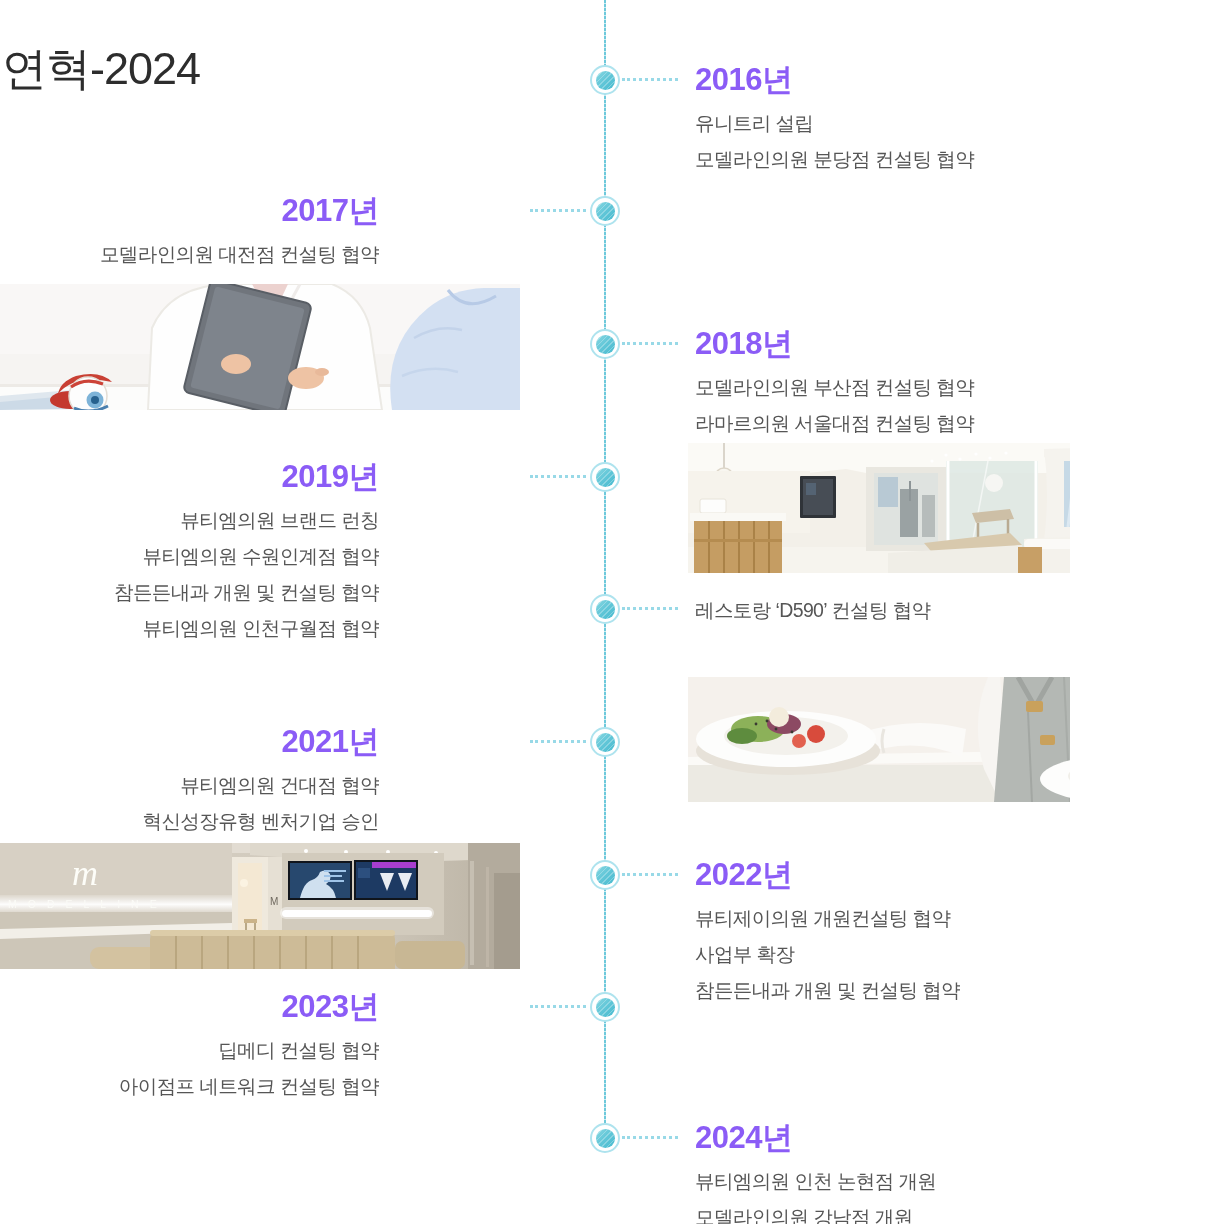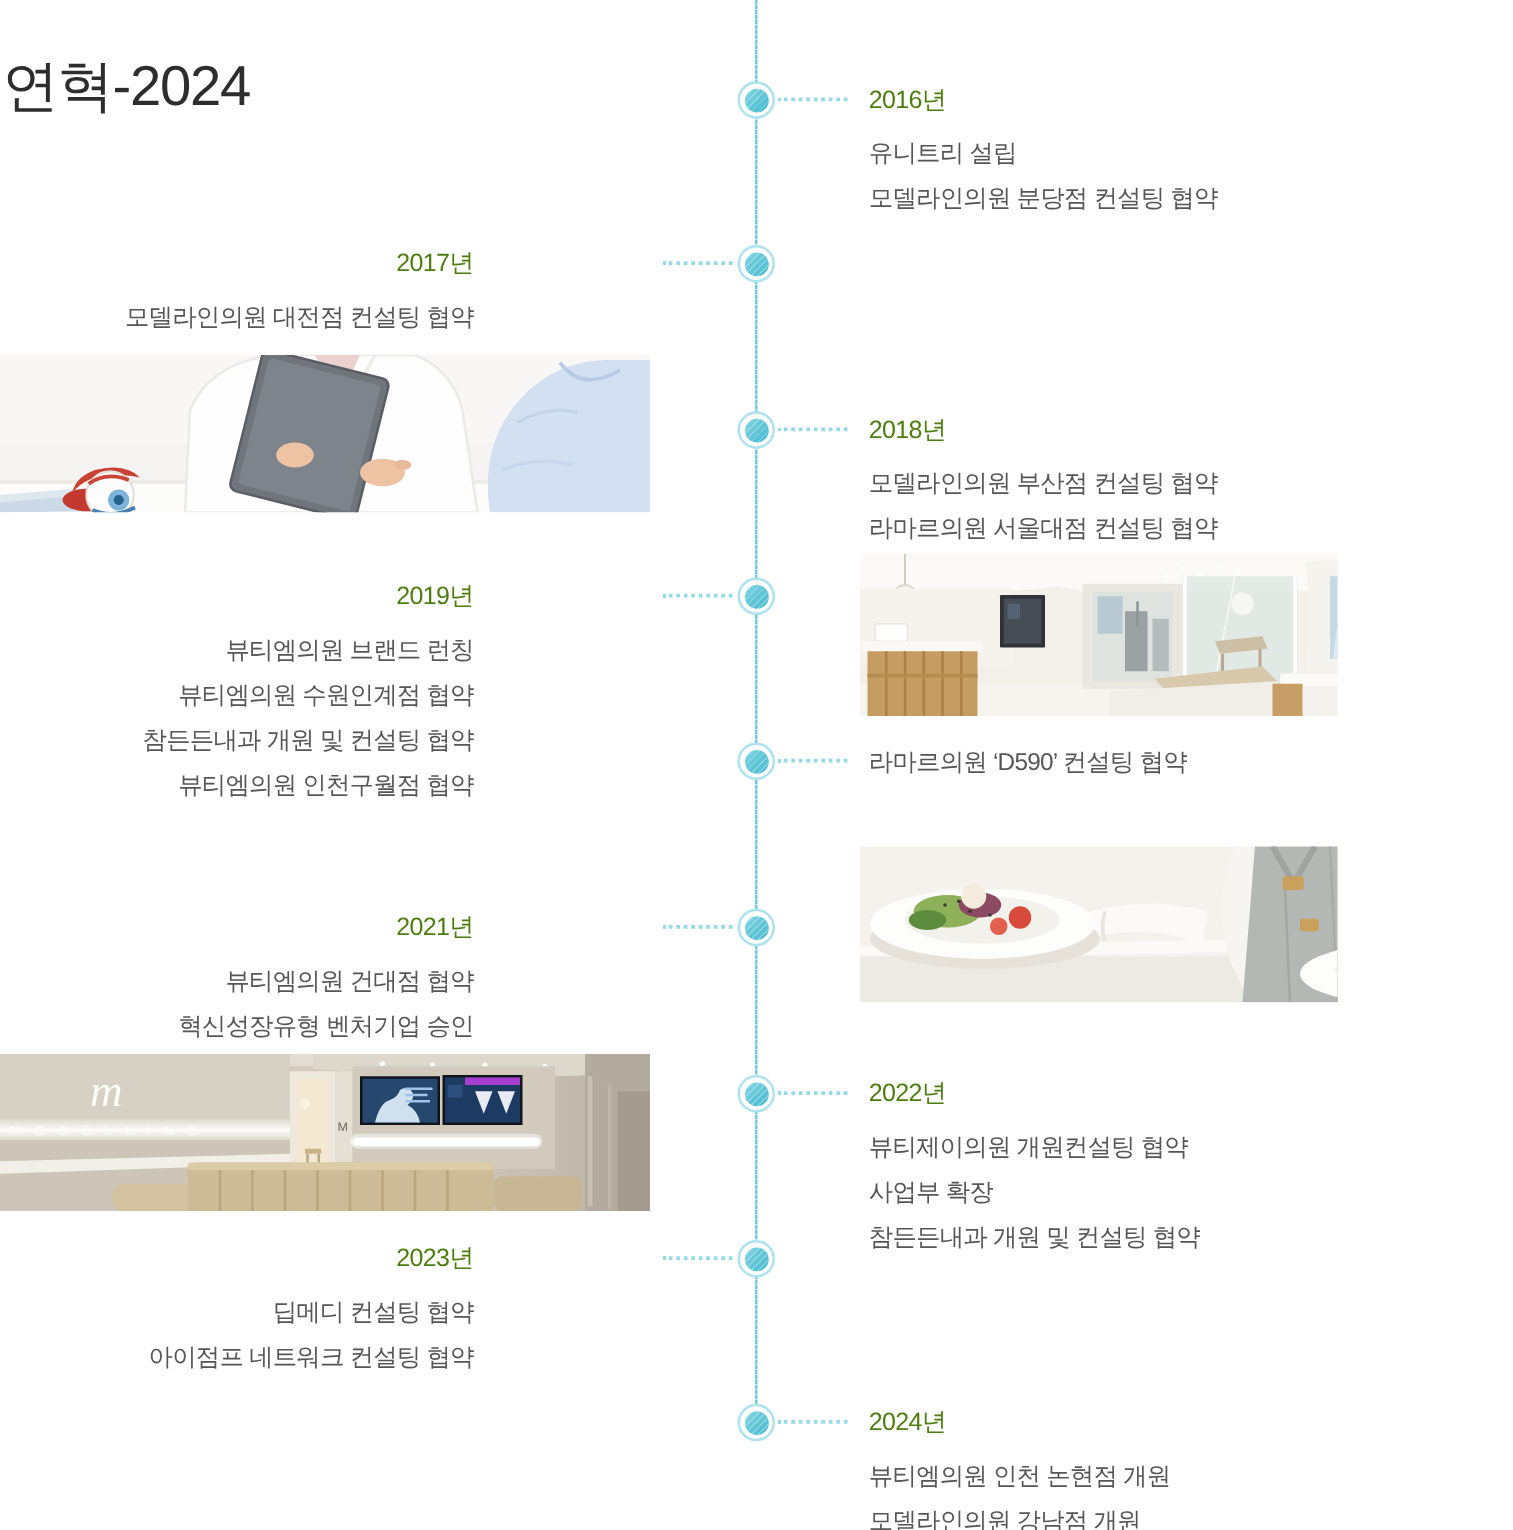--- a/index.html
+++ b/index.html
@@ -29,21 +29,21 @@
     content:"";position:absolute;inset:0;border-radius:50%;
     background:repeating-linear-gradient(135deg,rgba(255,255,255,0.28) 0 1px,transparent 1px 4px);
   }
   
   .connector{position:absolute;height:0;width:56px;border-top:3px dotted #98d9e7;}
   
   .entry{position:absolute;width:515px;}
   .entry.right-side{text-align:left;}
   .entry.left-side{text-align:right;}
   .entry .year{
-    font-size:20px;font-weight:400;color:#4d7c0f;line-height:42px;letter-spacing:-0.5px;
+    font-size:31px;font-weight:700;color:#8b5cf6;line-height:42px;letter-spacing:-0.5px;
   }
   .entry .items{margin-top:4px;}
   .entry .item{
     font-size:19.5px;color:#565656;line-height:36px;letter-spacing:-0.6px;
   }
   
   .photo{position:absolute;overflow:hidden;}
   .photo svg{display:block;width:100%;height:100%;}
 </style>
 </head>
@@ -121,21 +121,21 @@
     <div class="items">
       <div class="item">뷰티엠의원 브랜드 런칭</div>
       <div class="item">뷰티엠의원 수원인계점 협약</div>
       <div class="item">참든든내과 개원 및 컨설팅 협약</div>
       <div class="item">뷰티엠의원 인천구월점 협약</div>
     </div>
   </div>
 
   <div class="entry right-side" style="left:695px;top:588px">
     <div class="items">
-      <div class="item">라마르의원 ‘D590’ 컨설팅 협약</div>
+      <div class="item">레스토랑 ‘D590’ 컨설팅 협약</div>
     </div>
   </div>
 
   <div class="entry left-side" style="right:691px;top:721px">
     <div class="year">2021년</div>
     <div class="items">
       <div class="item">뷰티엠의원 건대점 협약</div>
       <div class="item">혁신성장유형 벤처기업 승인</div>
     </div>
   </div>

